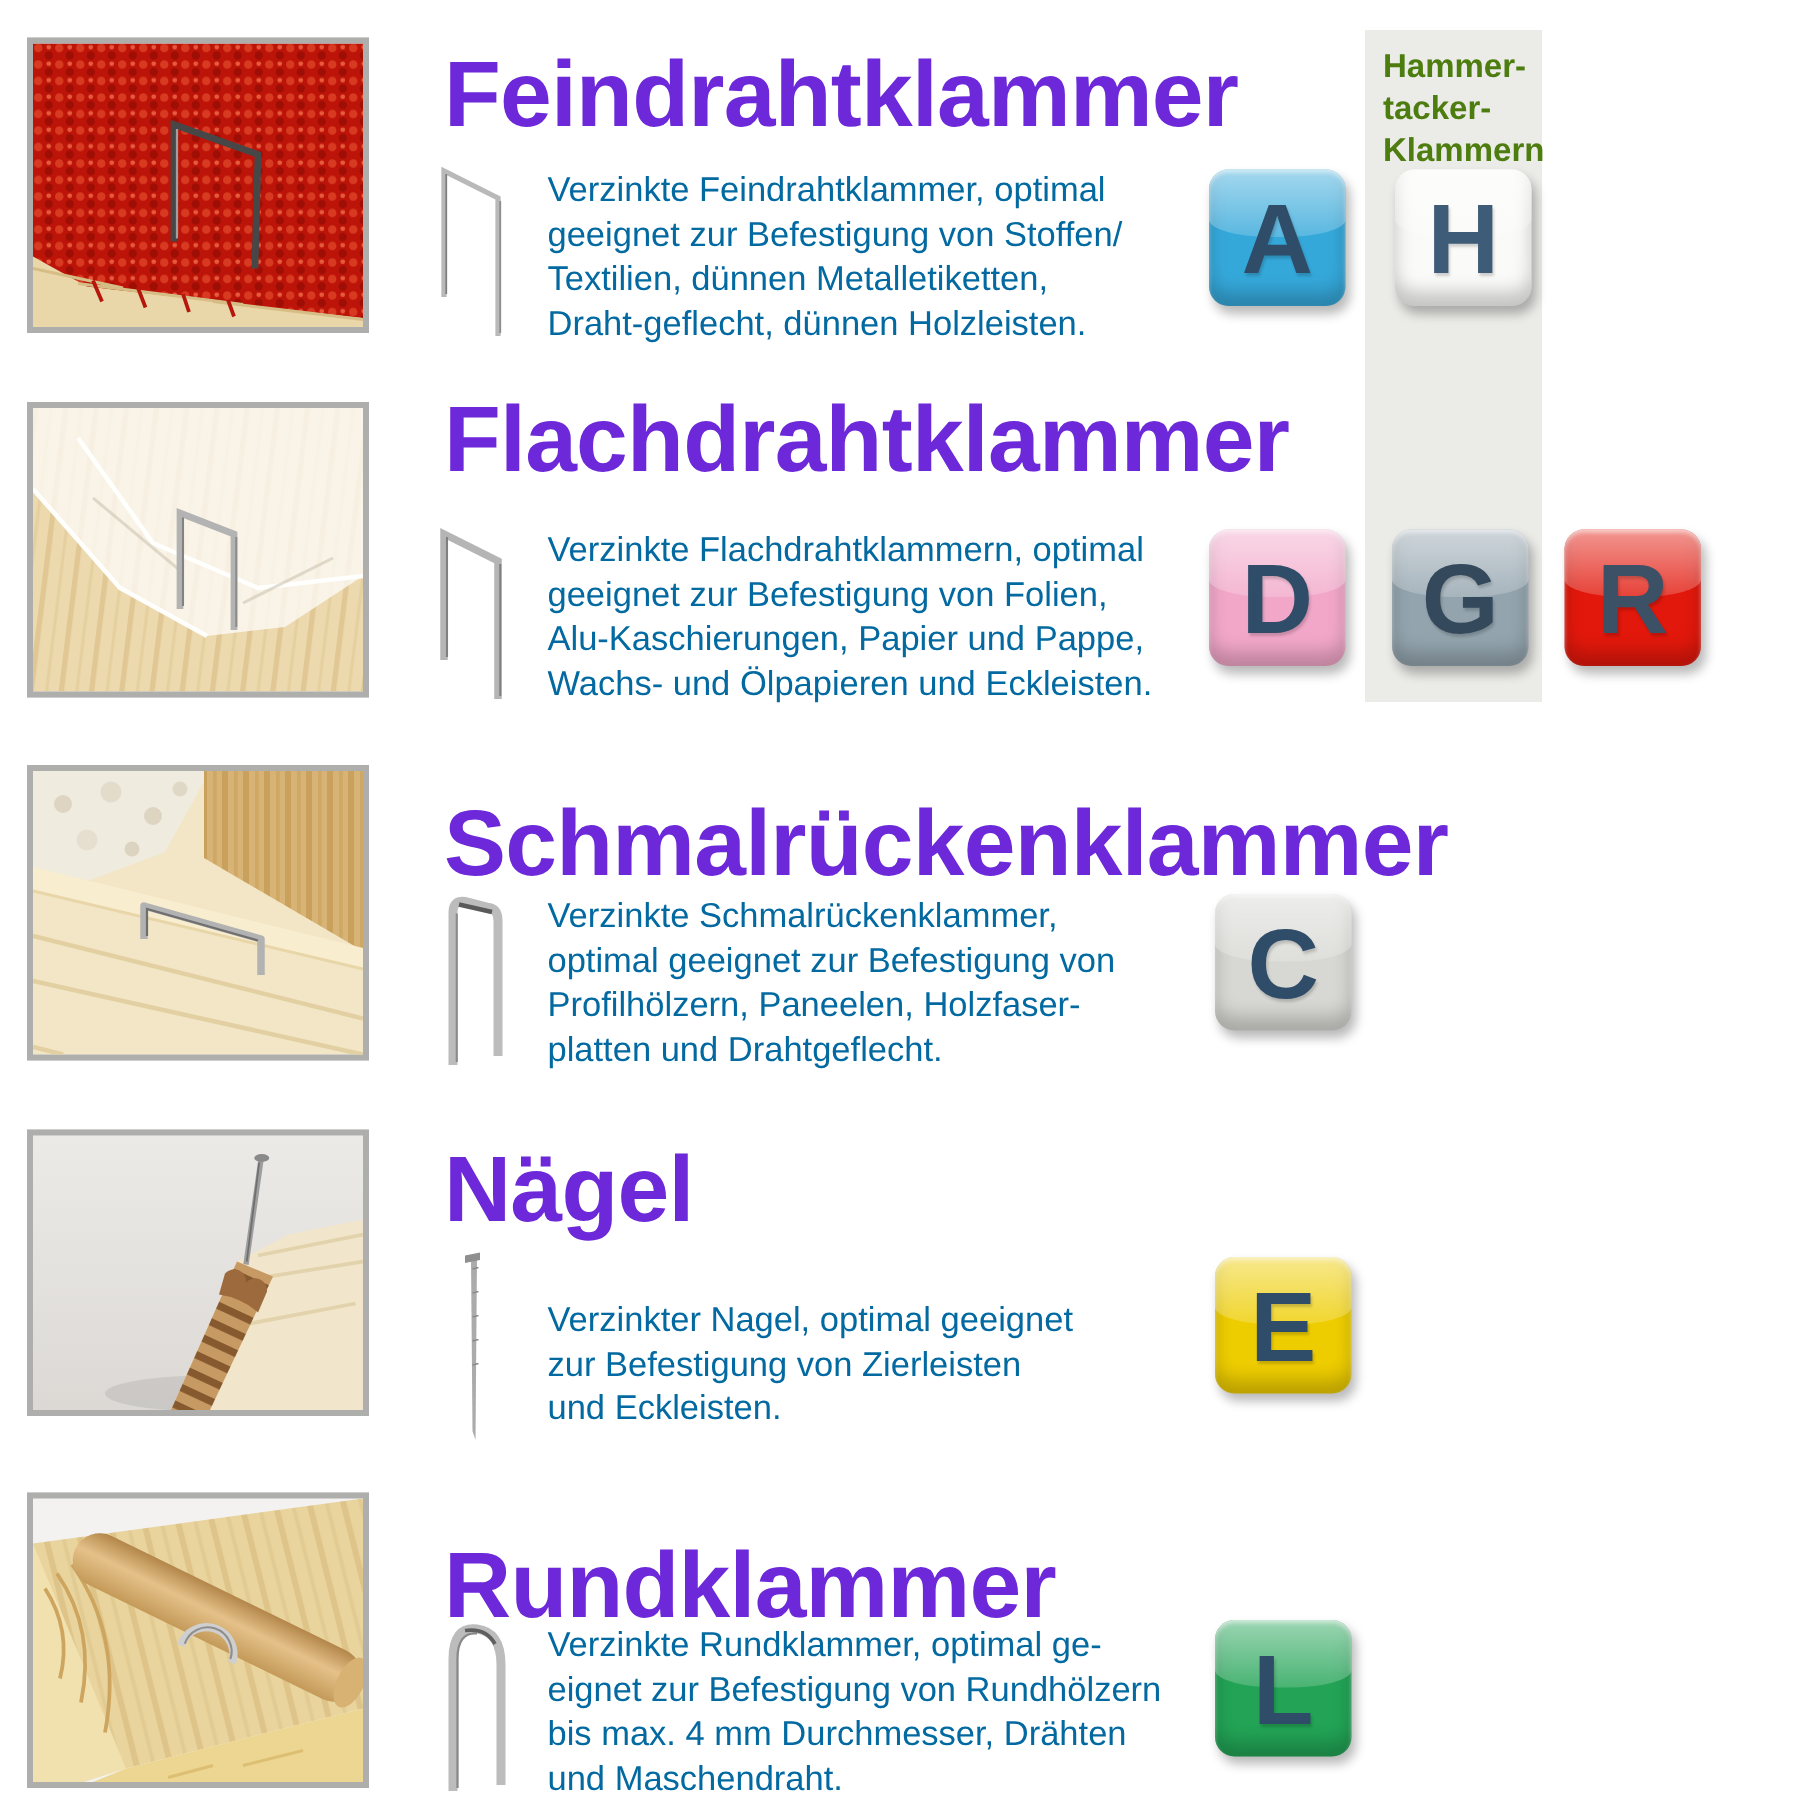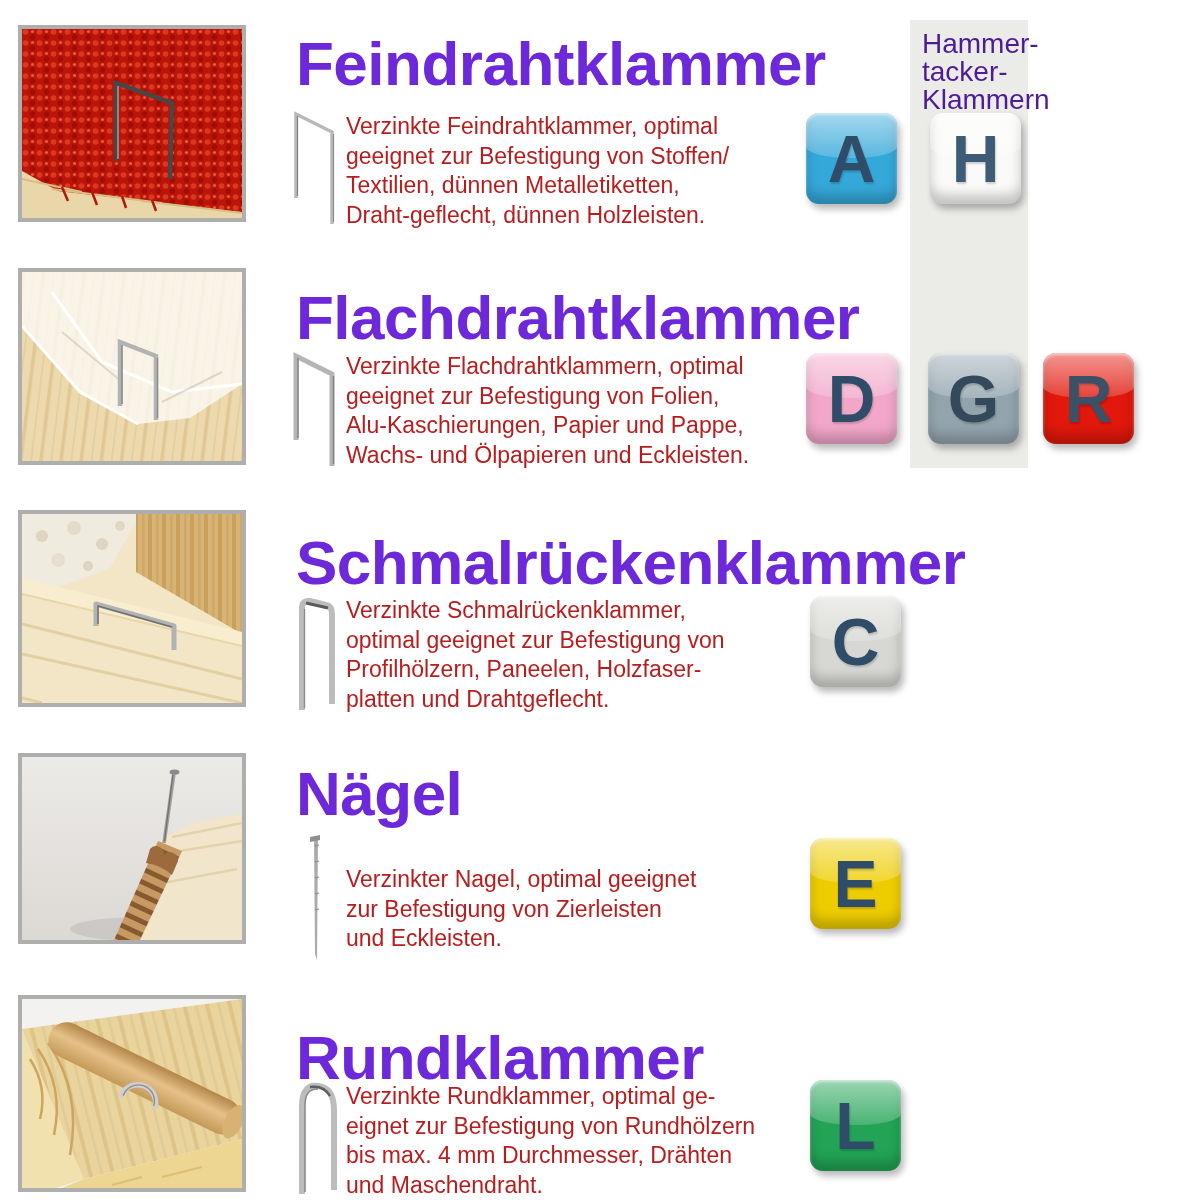--- a/index.html
+++ b/index.html
@@ -1,32 +1,32 @@
 <!DOCTYPE html>
 <html><head>
 <meta charset="utf-8">
 <style>
   html,body{margin:0;padding:0;background:#ffffff;}
   #canvas{position:relative;width:1200px;height:1200px;background:#ffffff;overflow:hidden;
           font-family:"Liberation Sans",sans-serif;}
 
   
   .col-strip{position:absolute;top:20px;height:448px;background:#ebebe8;}
-  .col-strip .col-label{display:block;padding:10px 8px 0 12px;font-size:28px;line-height:28px;
-          color:#4c1d95;white-space:pre-line;}
+  .col-strip .col-label{display:block;padding:10px 8px 0 12px;font-size:22px;line-height:28px;
+          color:#4d7c0f;white-space:pre-line;font-weight:bold;}
 
   
   .photo{position:absolute;left:18px;width:228px;height:197px;margin:0;
          border:4px solid #aeaeac;box-sizing:border-box;background:#ddd;}
   .photo svg{display:block;width:100%;height:100%;}
   .row-title{position:absolute;left:284px;margin:12px;font-size:62px;line-height:52px;
          font-weight:700;color:#6d28d9;letter-spacing:-0.5px;white-space:nowrap;}
   .staple-glyph{position:absolute;}
-  .desc{position:absolute;left:346px;width:440px;margin:0;font-size:23px;line-height:29.5px;
-         color:#b91c1c;white-space:pre-line;}
+  .desc{position:absolute;left:365px;width:440px;margin:0;font-size:23px;line-height:29.5px;
+         color:#0369a1;white-space:pre-line;}
 
   
   .badge{position:absolute;width:91px;height:91px;border-radius:13px;
          display:flex;align-items:center;justify-content:center;
          box-shadow:inset 0 -9px 12px rgba(0,0,0,.22), inset 0 2px 3px rgba(255,255,255,.55),
                     3px 5px 7px rgba(0,0,0,.28);}
   .badge::before{content:"";position:absolute;left:0;right:0;top:0;height:49%;
          border-radius:13px 13px 46% 46% / 13px 13px 26% 26%;
          background:linear-gradient(180deg,rgba(255,255,255,.55),rgba(255,255,255,.18));}
   .badge-letter{position:relative;font-size:66px;font-weight:700;line-height:1;
@@ -94,21 +94,21 @@
         </defs>
         <rect width="220" height="189" fill="url(#grain2)"></rect>
         <path d="M0,0 H220 V112 L168,146 L116,152 L58,120 L18,74 L0,54 Z" fill="rgba(252,250,245,0.8)"></path>
         <path d="M0,54 L58,120 L116,152 M30,20 L80,90 L150,120 L220,112" stroke="rgba(255,255,255,0.95)" stroke-width="3" fill="none"></path>
         <path d="M40,60 L100,110 M140,130 L200,100" stroke="rgba(190,180,160,0.45)" stroke-width="2" fill="none"></path>
         <path d="M134,148 L134,84 L98,70 L98,134" stroke="#b3b3b3" stroke-width="4.5" fill="none"></path>
         <path d="M100,132 L100,73" stroke="#828282" stroke-width="1.4" fill="none"></path>
         <path d="M135.5,146 L135.5,86" stroke="#8c8c8c" stroke-width="1.4" fill="none"></path>
       </svg>
     </figure>
-    <h2 class="row-title" style="top:280px;text-align:center;">Flachdrahtklammer</h2>
+    <h2 class="row-title" style="top:256px;text-align:center;">Flachdrahtklammer</h2>
     <div class="staple-glyph" style="left:288px;top:348px;">
       <svg width="56" height="124" viewBox="0 0 56 124">
         <path d="M8,92 L8,8 L44,26 L44,118" stroke="#b5b5b5" stroke-width="5" fill="none"></path>
         <path d="M10,90 L10,10 M45.5,116 L45.5,28" stroke="#808080" stroke-width="1.4" fill="none"></path>
       </svg>
     </div>
     <p class="desc" style="top:352px;">Verzinkte Flachdrahtklammern, optimal
 geeignet zur Befestigung von Folien,
 Alu-Kaschierungen, Papier und Pappe,
 Wachs- und Ölpapieren und Eckleisten.</p>

